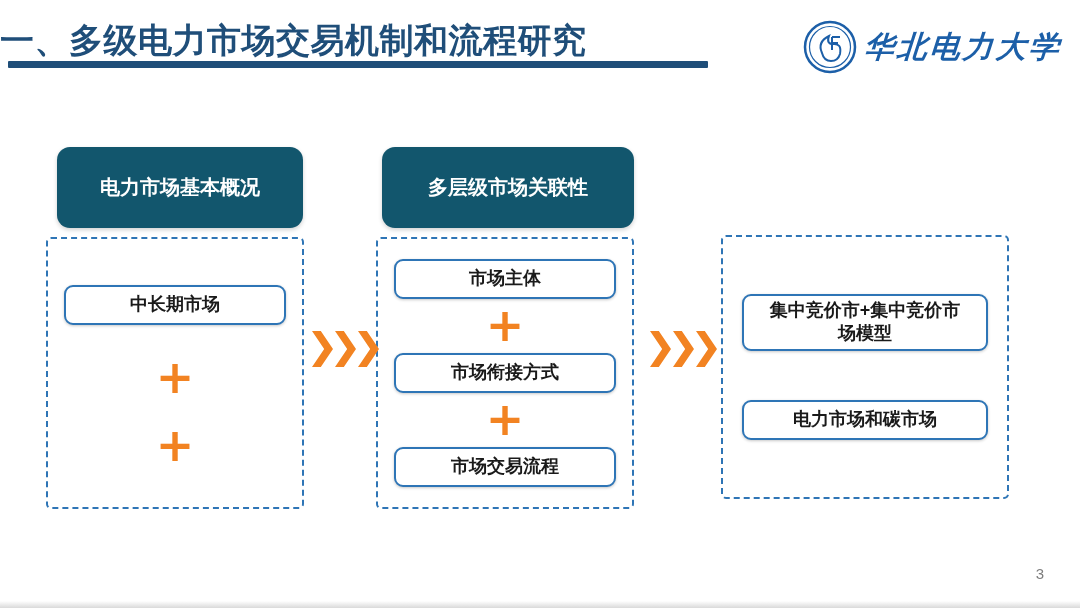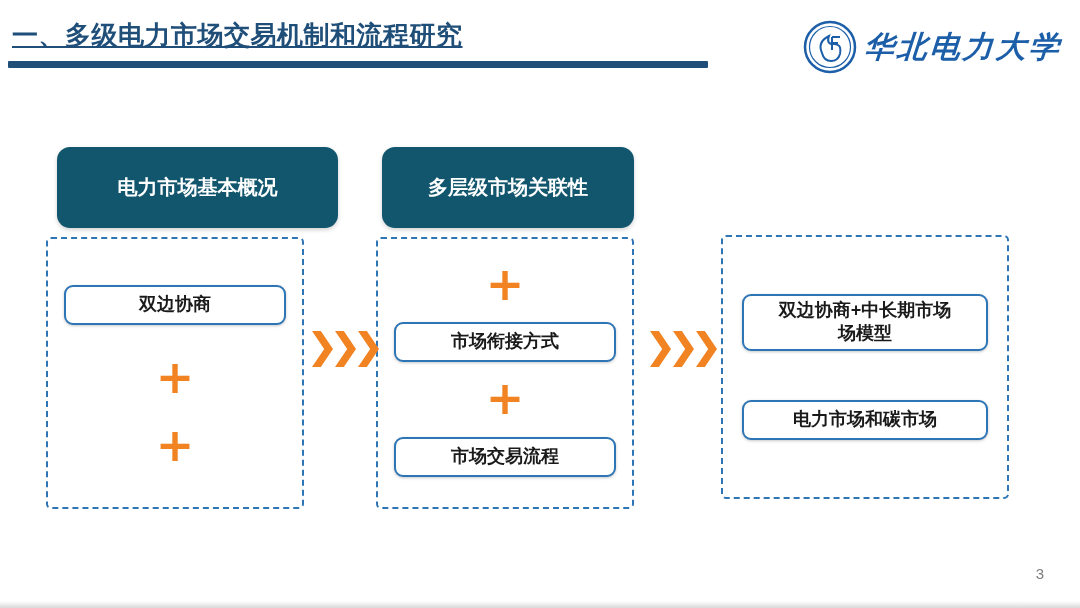--- a/index.html
+++ b/index.html
@@ -2,23 +2,23 @@
 <html style="--title-blue: #1F4E79; --header-bg: #12566D; --box-border: #2E75B6; --orange: #F28322; --logo-blue: #1C5FA8; --text-dark: #1a1a1a; --page-gray: #7d7d7d;"><head>
 <meta charset="utf-8">
 <style>
   html,body{margin:0;padding:0;background:#ffffff;}
   .slide{
     position:relative;width:1080px;height:608px;background:#ffffff;overflow:hidden;
     font-family:"Liberation Sans","DejaVu Sans",sans-serif;
   }
   
   .page-title{
-    position:absolute;left:12px;top:18px;margin:0;
-    font-size:26px;font-weight:800;letter-spacing:.5px;
-    color:var(--title-blue);white-space:nowrap;text-decoration:underline;
+    position:absolute;left:0;top:18px;margin:0;
+    font-size:34px;font-weight:800;letter-spacing:.5px;
+    color:var(--title-blue);white-space:nowrap;
   }
   .title-underline{
     position:absolute;left:8px;top:61px;width:700px;height:7px;
     background:var(--title-blue);border-radius:1px;
   }
   
   .logo{position:absolute;right:18px;top:20px;display:flex;align-items:center;gap:7px;color:var(--logo-blue);}
   .logo svg{display:block;}
   .logo-text{
     font-family:"DejaVu Serif","Liberation Serif",serif;
@@ -26,21 +26,21 @@
     color:var(--logo-blue);transform:skewX(-4deg);white-space:nowrap;
   }
   
   .hdr{
     position:absolute;box-sizing:border-box;height:81px;border-radius:13px;
     background:var(--header-bg);color:#ffffff;
     display:flex;align-items:center;justify-content:center;text-align:center;
     font-weight:700;font-size:20px;line-height:1.35;white-space:pre-line;
     box-shadow:0 2px 4px rgba(0,0,0,.18);
   }
-  .h1{left:57px;top:147px;width:281px;}
+  .h1{left:57px;top:147px;width:246px;}
   .h2{left:382px;top:147px;width:252px;text-align:right;}
   .h3{left:719px;top:147px;width:290px;}
   
   .dashed{
     position:absolute;box-sizing:border-box;border:2px dashed var(--box-border);
     border-radius:5px;display:flex;flex-direction:column;align-items:center;
     justify-content:space-evenly;padding:8px 0;
   }
   .d1{left:46px;top:237px;width:258px;height:272px;}
   .d2{left:376px;top:237px;width:258px;height:272px;}
@@ -93,34 +93,35 @@
       <path d="M19 33 q-5 -11 7 -17 q-3 8 4 8 q9 -1 7 10 q-2 7 -9 7 q-7 0 -9 -8 z" fill="none" stroke="currentColor" stroke-width="2"></path>
       <path d="M29 17 h8 M29 17 v13 M29 23 h6" fill="none" stroke="currentColor" stroke-width="2"></path>
     </svg>
     <span class="logo-text">华北电力大学</span>
   </div>
 
   <div class="hdr h1">电力市场基本概况</div>
   <div class="hdr h2">多层级市场关联性</div>
 
   <div class="dashed d1">
-    <div class="item">双边协商</div>
+    <div class="item">中长期市场</div>
     <div class="plus">+</div>
     <div class="plus">+</div>
   </div>
 
   <div class="dashed d2">
+    <div class="item">市场主体</div>
     <div class="plus">+</div>
     <div class="item">市场衔接方式</div>
     <div class="plus">+</div>
     <div class="item">市场交易流程</div>
   </div>
 
   <div class="dashed d3">
-    <div class="item">双边协商+中长期市场
+    <div class="item">集中竞价市+集中竞价市
 场模型</div>
     <div class="item">电力市场和碳市场</div>
   </div>
 
   <div class="chevrons g1">
     <span class="chev"></span>
     <span class="chev"></span>
     <span class="chev"></span>
   </div>
   <div class="chevrons g2">

